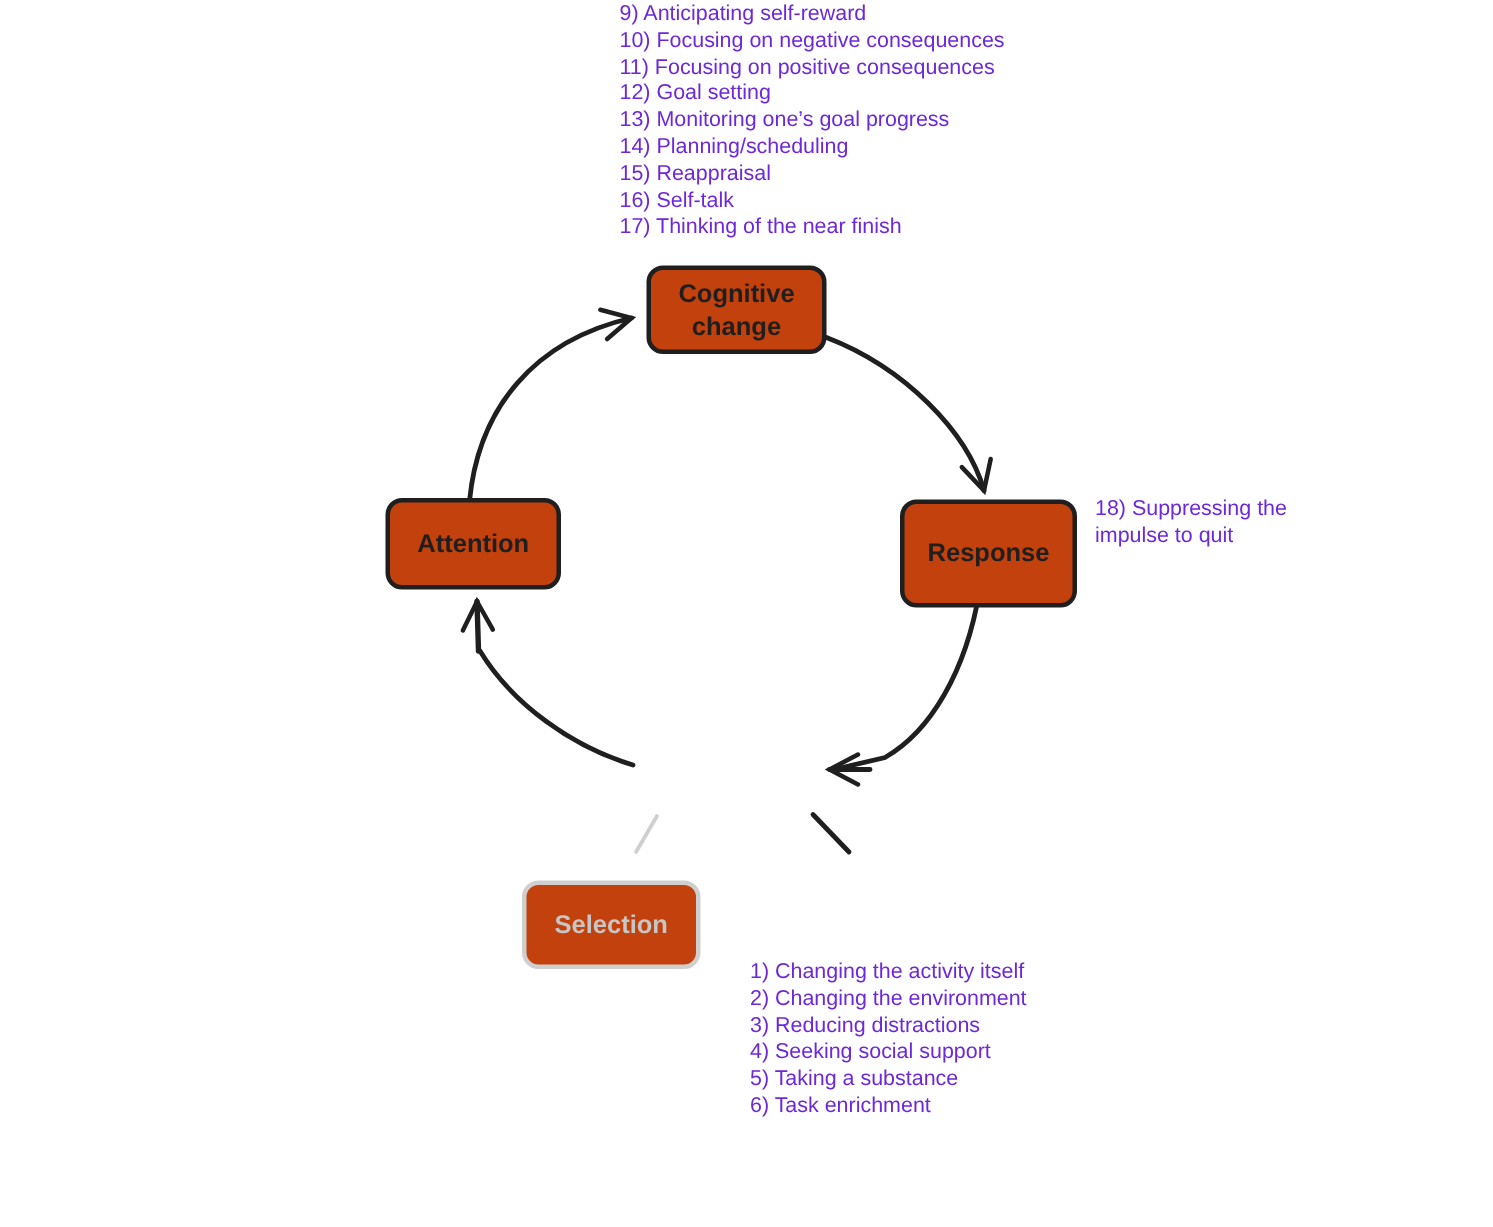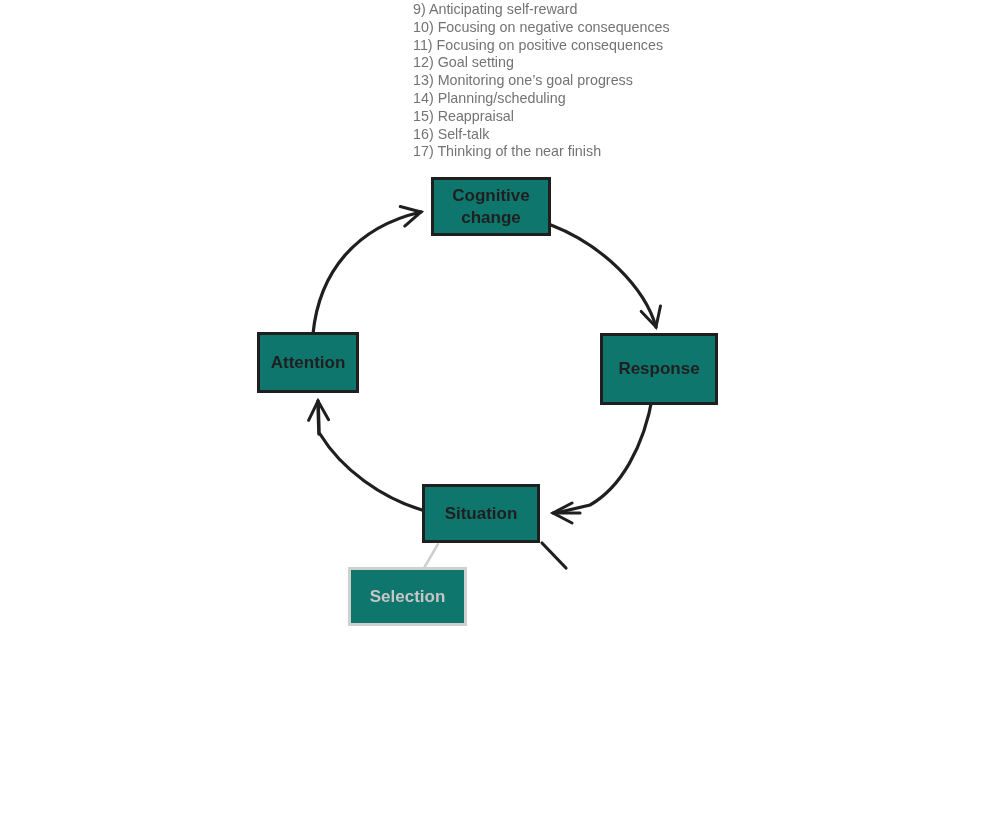--- a/index.html
+++ b/index.html
@@ -19,46 +19,47 @@
     position: absolute;
     left: 0;
     top: 0;
     width: 995px;
     height: 818px;
   }
   .node {
     position: absolute;
     box-sizing: border-box;
     border: 3px solid #1f1f1f;
-    border-radius: 0;
-    background: #0f766e;
+    border-radius: 11px;
+    background: #c2410c;
     display: flex;
     align-items: center;
     justify-content: center;
     text-align: center;
     font-weight: bold;
     font-size: 17px;
     line-height: 22px;
     color: #1f1f1f;
     white-space: pre-line;
   }
   .node.muted {
     border-color: #cfcfcf;
     color: #c6c6c6;
+    margin-top: 20px;
   }
   .list {
     position: absolute;
     font-size: 14.3px;
     line-height: 17.8px;
-    color: #737373;
+    color: #6d28d9;
     white-space: pre-line;
   }
   
   #box-cognitive-change { left: 431px; top: 177px; width: 120px; height: 59px; }
-  #box-attention        { left: 257px; top: 332px; width: 102px; height: 61px; }
+  #box-attention        { left: 257px; top: 332px; width: 117px; height: 61px; }
   #box-response         { left: 600px; top: 333px; width: 118px; height: 72px; }
   #box-situation        { left: 422px; top: 484px; width: 118px; height: 59px; }
   #box-selection        { left: 348px; top: 567px; width: 119px; height: 59px; }
   #box-modification     { left: 499px; top: 567px; width: 120px; height: 61px; }
   #box-other            { left: 157px; top: 744px; width: 118px; height: 61px; }
   
   #list-cognitive-change { left: 413px; top: 1px; }
   #list-attention        { left: 134px; top: 329px; }
   #list-response         { left: 730px; top: 331px; }
   #list-modification     { left: 500px; top: 640px; }
@@ -84,26 +85,33 @@
     <path d="M 319 434 L 318 401" fill="none" stroke="#1f1f1f" stroke-width="3.6" stroke-linecap="round" marker-end="url(#arrowhead)"></path>
 
     <path d="M 438 544 L 424 568" fill="none" stroke="#cfcfcf" stroke-width="2.5" stroke-linecap="round"></path>
     <path d="M 542 543 L 566 568" fill="none" stroke="#1f1f1f" stroke-width="3.2" stroke-linecap="round"></path>
   </svg>
 
   <div id="box-cognitive-change" class="node">Cognitive
 change</div>
   <div id="box-attention" class="node">Attention</div>
   <div id="box-response" class="node">Response</div>
-  <div id="box-situation" class="node">Situation</div>
   <div id="box-selection" class="node muted">Selection</div>
 
   <div id="list-cognitive-change" class="list">9) Anticipating self-reward
 10) Focusing on negative consequences
 11) Focusing on positive consequences
 12) Goal setting
 13) Monitoring one’s goal progress
 14) Planning/scheduling
 15) Reappraisal
 16) Self-talk
 17) Thinking of the near finish</div>
+  <div id="list-response" class="list">18) Suppressing the
+impulse to quit</div>
+  <div id="list-modification" class="list">1) Changing the activity itself
+2) Changing the environment
+3) Reducing distractions
+4) Seeking social support
+5) Taking a substance
+6) Task enrichment</div>
 
 </div>
 
 </body></html>

